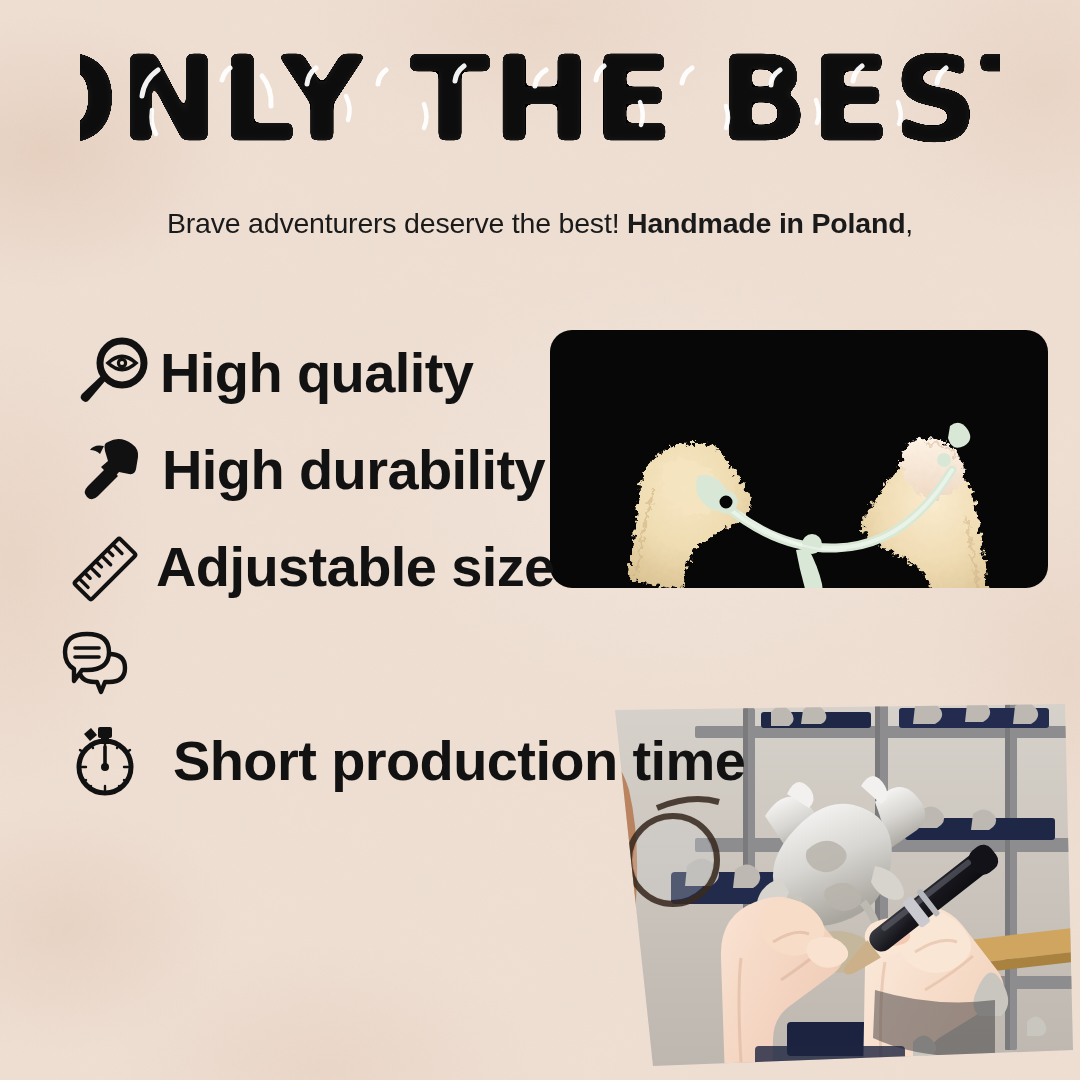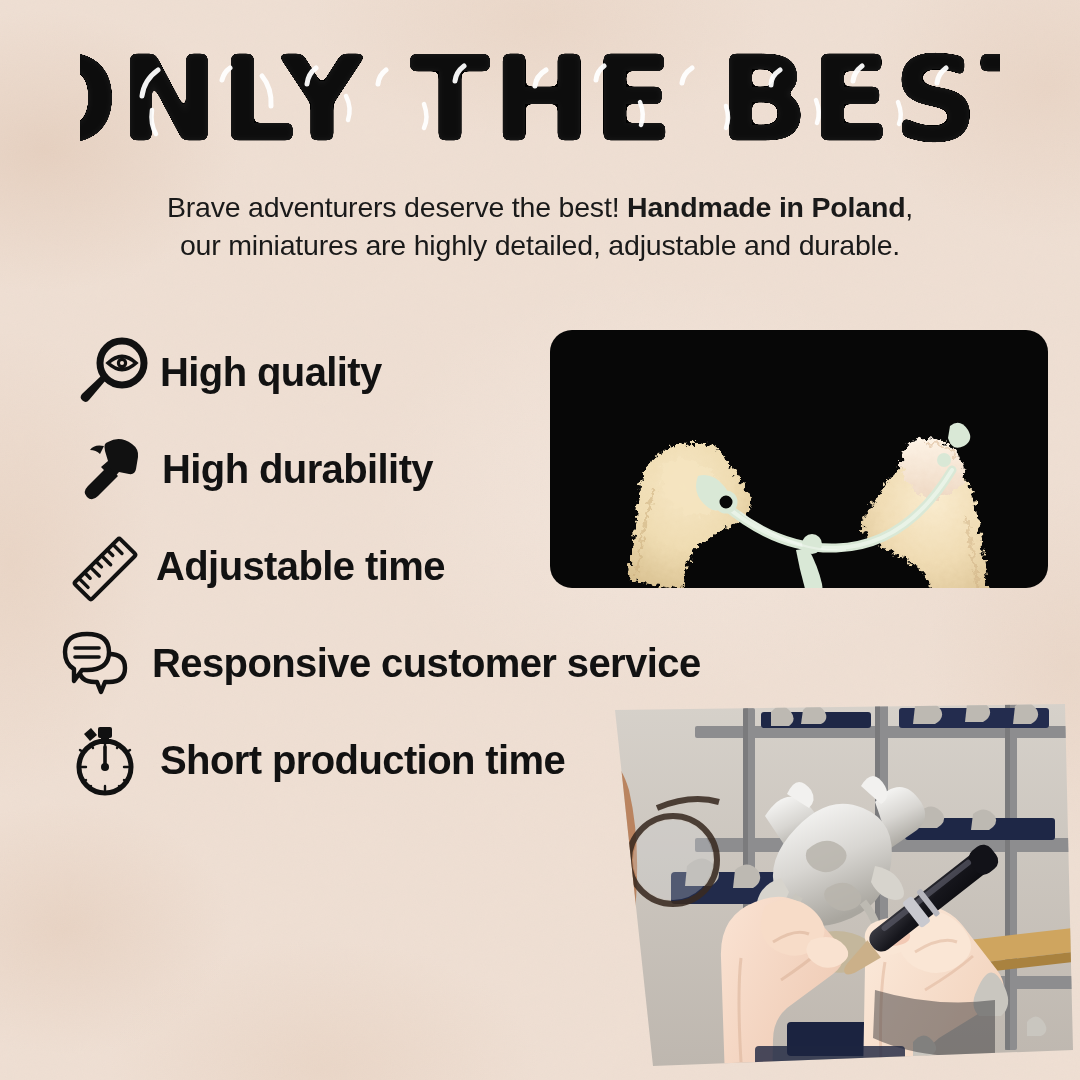--- a/index.html
+++ b/index.html
@@ -53,21 +53,21 @@
     left: 0;
     width: 1080px;
     text-align: center;
     z-index: 5;
   }
   .headline-svg { display: block; margin: 0 auto; }
 
   
   .subtitle {
     position: absolute;
-    top: 188px;
+    top: 204px;
     left: 50%;
     transform: translateX(-50%);
     width: 900px;
     text-align: center;
     font-size: 28.5px;
     line-height: 38px;
     letter-spacing: -0.2px;
     color: #1a1a1a;
     z-index: 5;
   }
@@ -89,40 +89,40 @@
   }
   .feature-icon {
     width: 94px;
     flex: 0 0 94px;
     display: flex;
     align-items: center;
     justify-content: center;
   }
   .feature-icon svg { display: block; }
   .feature-label {
-    font-size: 40px;
+    font-size: 56px;
     font-weight: 700;
     letter-spacing: -0.6px;
     color: #121212;
     white-space: nowrap;
   }
 
   
   .feature-row.r0 .feature-icon { transform: translate(6px, 0) ; }
   .feature-row.r1 .feature-icon { transform: translate(4px, 0); }
   .feature-row.r2 .feature-icon { transform: translate(-4px, 2px); }
   .feature-row.r3 .feature-icon { transform: translate(-8px, 2px); }
   .feature-row.r4 .feature-icon { transform: translate(-4px, 0); }
   .feature-row.r5 .feature-icon { transform: translate(-6px, 2px); }
 
   .feature-row.r0 .feature-label { margin-left: 4px; }
   .feature-row.r1 .feature-label { margin-left: 6px; text-align: right; }
   .feature-row.r2 .feature-label { margin-left: 0px; }
   .feature-row.r3 .feature-label { margin-left: -4px; }
-  .feature-row.r4 .feature-label { margin-left: 4px; }
+  .feature-row.r4 .feature-label { margin-left: 17px; }
   .feature-row.r5 .feature-label { margin-left: -2px; }
 
   
   .photo {
     position: absolute;
     z-index: 3;
   }
   .photo-top {
     left: 540px;
     top: 312px;
@@ -192,21 +192,20 @@
         <path d="M736 64 q5 13 1 23" stroke-width="4.5"></path>
         <path d="M782 30 q-8 6 -9 15" stroke-width="5"></path>
         <path d="M818 66 q5 13 1 22" stroke-width="4.5"></path>
         <path d="M866 32 q-8 6 -9 15" stroke-width="5"></path>
       </g>
     </svg>
   </div>
 
   <div class="subtitle">
     <div><span>Brave adventurers deserve the best! </span><b>Handmade in Poland</b><span>,</span></div>
-    <div>our miniatures are highly detailed, adjustable and durable.</div>
   </div>
 
   <div class="photo photo-top">
     <svg viewBox="0 0 520 300" preserveAspectRatio="none">
       <defs>
         <filter id="torn1">
           <feTurbulence type="fractalNoise" baseFrequency="0.045" numOctaves="5" seed="11" result="t"></feTurbulence>
           <feDisplacementMap in="SourceGraphic" in2="t" scale="34" xChannelSelector="R" yChannelSelector="G"></feDisplacementMap>
         </filter>
         <filter id="fray1" x="-10%" y="-10%" width="120%" height="120%">
@@ -468,38 +467,37 @@
               <path d="M26 23 h8"></path>
               <path d="M26 31 h13"></path>
               <path d="M26 39 h8"></path>
               <path d="M26 47 h13"></path>
               <path d="M26 55 h8"></path>
               <path d="M26 63 h13"></path>
             </g>
           </g>
         </svg>
       </span>
-      <span class="feature-label">Adjustable time</span>
+      <span class="feature-label">Adjustable size</span>
     </div>
 
     <div class="feature-row r3">
       <span class="feature-icon">
         <svg width="80" height="76" viewBox="0 0 80 76">
           <g fill="#efdfd3" stroke="#111" stroke-width="4.4" stroke-linejoin="round">
             <path d="M48 26 q16 0 16 14 q0 14 -16 14 h-4 l-4 10 l-4 -10 h-2
                      q-16 0 -16 -14 q0 -14 16 -14 z"></path>
             <path d="M26 6 q22 0 22 18 q0 18 -22 18 h-5 l-8 11 l0 -12 q-9 -5 -9 -17 q0 -18 22 -18 z"></path>
           </g>
           <g stroke="#111" stroke-width="3.6" stroke-linecap="round">
             <path d="M14 20 h24"></path>
             <path d="M14 29 h24"></path>
           </g>
         </svg>
       </span>
-      <span class="feature-label">Responsive customer service</span>
     </div>
 
     <div class="feature-row r4">
       <span class="feature-icon">
         <svg width="76" height="76" viewBox="0 0 76 76">
           <g fill="#111">
             <rect x="31" y="4" width="14" height="11" rx="2"></rect>
             <rect x="34" y="13" width="8" height="8"></rect>
             <path d="M17 11 l7 -6 l6 7 l-7 6 z"></path>
           </g>

